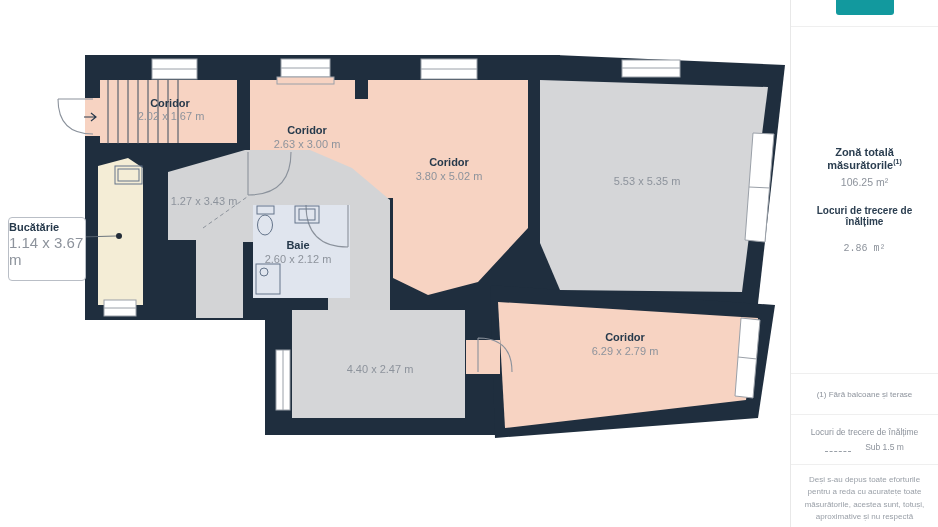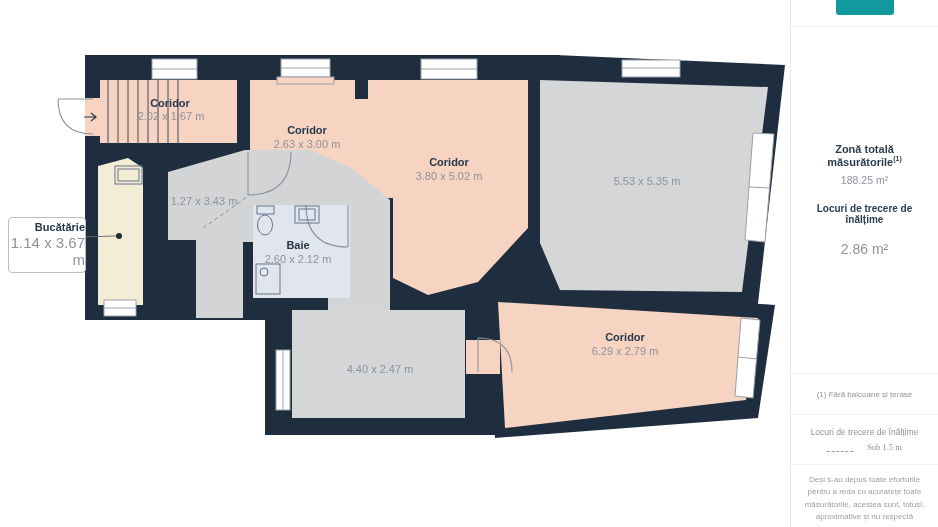--- a/index.html
+++ b/index.html
@@ -2,40 +2,40 @@
 <html><head>
 <meta charset="utf-8">
 <style>
   html,body{margin:0;padding:0;background:#fff;font-family:"Liberation Sans",sans-serif;}
   .stage{position:relative;width:938px;height:527px;background:#fff;overflow:hidden;border-radius:17px;}
   .plan-area{position:absolute;left:0;top:0;width:790px;height:527px;background:#fff;}
   svg text{user-select:none;}
   .rn{font:700 11px "Liberation Sans",sans-serif;fill:#26394b;text-anchor:middle;}
   .rd{font:11px "Liberation Sans",sans-serif;fill:#8d939c;text-anchor:middle;}
   .callout{position:absolute;left:8px;top:217px;width:76px;background:#fff;border:1px solid #b9bec6;
-    border-radius:4px;text-align:right;padding:3px 0 4px;}
+    border-radius:4px;text-align:left;padding:3px 0 12px;}
   .callout .cname{font-weight:700;font-size:11px;color:#26394b;}
   .callout .cdims{font-size:15px;color:#8d939c;margin-top:1px;}
   .sidebar{position:absolute;left:790px;top:0;width:148px;height:527px;background:#fff;
     border-left:1px solid #e8e8e8;box-sizing:border-box;display:flex;flex-direction:column;}
   .sb-top{height:26px;border-bottom:1px solid #efefef;position:relative;flex:none;}
   .teal-btn{position:absolute;left:45px;top:0;width:58px;height:15px;background:#12999e;border:none;
     border-radius:0 0 3px 3px;cursor:pointer;}
   .sb-stats{height:347px;flex:none;border-bottom:1px solid #efefef;display:flex;flex-direction:column;
     align-items:center;justify-content:center;text-align:center;padding:0 8px;box-sizing:border-box;}
   .sb-h1{font-size:11px;font-weight:700;color:#2b3e50;}
   .sb-h1 sup{font-size:7px;}
   .sb-v1{font-size:10.5px;color:#8d939c;margin-top:6px;}
   .sb-h2{font-size:10px;font-weight:700;color:#2b3e50;margin-top:17px;}
-  .sb-v2{font-size:14px;color:#8d939c;margin-top:16px;}
+  .sb-v2{font-size:10px;color:#8d939c;margin-top:16px;font-family:Liberation Mono, monospace;}
   .sb-footnote{height:40px;flex:none;border-bottom:1px solid #efefef;display:flex;align-items:center;
     justify-content:center;font-size:8px;color:#8d939c;}
   .sb-legend{height:49px;flex:none;border-bottom:1px solid #efefef;display:flex;flex-direction:column;
     align-items:center;justify-content:center;font-size:8.5px;color:#8d939c;gap:5px;}
-  .legend-row{display:flex;align-items:flex-end;gap:14px;font-family:Liberation Serif, serif;}
+  .legend-row{display:flex;align-items:flex-end;gap:14px;}
   .dash-sample{display:inline-block;width:26px;border-top:1px dashed #9aa0a8;}
   .sb-disclaimer{flex:1;font-size:8px;color:#9aa0a8;line-height:1.55;text-align:center;
     padding:9px 10px 0;box-sizing:border-box;}
 </style>
 </head>
 <body>
 
 <div class="stage">
 
   <div class="plan-area">
@@ -146,21 +146,21 @@
     </div>
   </div>
 
   <aside class="sidebar">
     <div class="sb-top">
       <button class="teal-btn"></button>
     </div>
 
     <div class="sb-stats">
       <div class="sb-h1"><span>Zonă totală măsurătorile</span><sup>(1)</sup></div>
-      <div class="sb-v1">188.25 m²</div>
+      <div class="sb-v1">106.25 m²</div>
       <div class="sb-h2">Locuri de trecere de înălțime</div>
       <div class="sb-v2">2.86 m²</div>
     </div>
 
     <div class="sb-footnote">(1) Fără balcoane și terase</div>
 
     <div class="sb-legend">
       <div>Locuri de trecere de înălțime</div>
       <div class="legend-row">
         <span class="dash-sample"></span>

